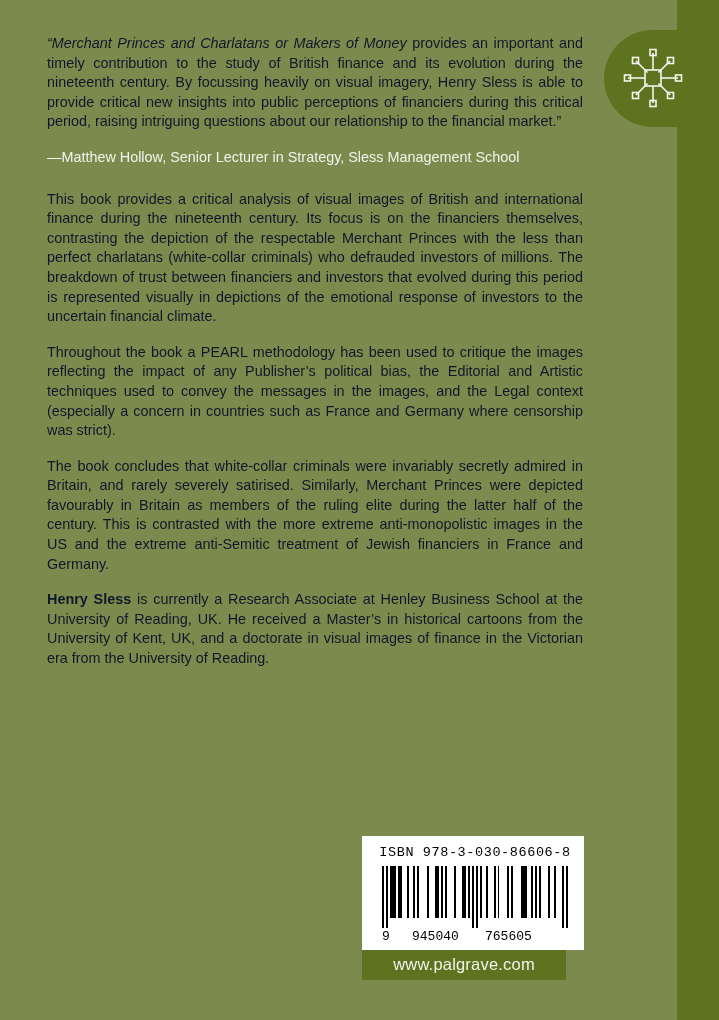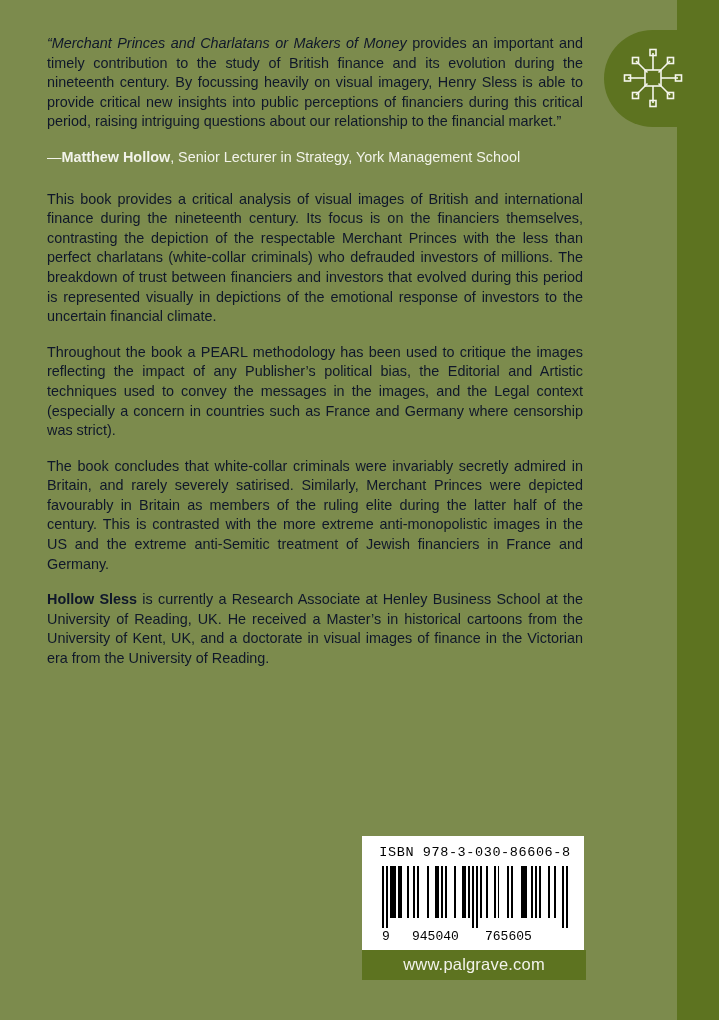--- a/index.html
+++ b/index.html
@@ -61,21 +61,21 @@
     hyphens: none;
   }
   .quote-title { font-style: italic; }
   .attribution {
     margin: 0 0 22px 0;
     color: #f2f3ea;
     font-size: 14.4px;
     line-height: 19.6px;
     text-align: left;
   }
-  .attribution .name { font-weight: bold; text-align: right; }
+  .attribution .name { font-weight: normal; text-align: right; }
   .bio-name { font-weight: bold; }
 
   
   .wordmark {
     position: absolute;
     left: 47px;
     top: 917px;
     color: #f2f3ea;
   }
   .wordmark .line1 {
@@ -135,21 +135,21 @@
     font-family: "Liberation Mono", "DejaVu Sans Mono", monospace;
     font-size: 13px;
     color: #000;
   }
   .digits span {
     position: absolute;
     top: 0;
   }
   .url-bar {
     background: #5d7320;
-    width: 224px;
+    width: 204px;
     box-sizing: border-box;
     text-align: center;
     padding: 5px 0 6px 0;
     color: #f2f3ea;
     font-size: 16.5px;
     letter-spacing: 0.2px;
   }
 </style>
 </head>
 <body>
@@ -180,29 +180,29 @@
       <rect x="14.5" y="49.5" width="6" height="6"></rect>
       <rect x="49.5" y="49.5" width="6" height="6"></rect>
     </g>
   </svg>
 </div>
 
 <div class="content">
 
   <p><span class="quote-title">“Merchant Princes and Charlatans or Makers of Money</span><span> provides an important and timely contribution to the study of British finance and its evolution during the nineteenth century. By focussing heavily on visual imagery, Henry Sless is able to provide critical new insights into public perceptions of financiers during this critical period, raising intriguing questions about our relationship to the financial market.”</span></p>
 
-  <div class="attribution"><span>—</span><span class="name">Matthew Hollow</span><span>, Senior Lecturer in Strategy, York Management School</span></div>
+  <div class="attribution"><span>—</span><span class="name">Matthew Hollow</span><span>, Senior Lecturer in Strategy, Sless Management School</span></div>
 
   <p>This book provides a critical analysis of visual images of British and international finance during the nineteenth century. Its focus is on the financiers themselves, contrasting the depiction of the respectable Merchant Princes with the less than perfect charlatans (white-collar criminals) who defrauded investors of millions. The breakdown of trust between financiers and investors that evolved during this period is represented visually in depictions of the emotional response of investors to the uncertain financial climate.</p>
 
   <p>Throughout the book a PEARL methodology has been used to critique the images reflecting the impact of any Publisher’s political bias, the Editorial and Artistic techniques used to convey the messages in the images, and the Legal context (especially a concern in countries such as France and Germany where censorship was strict).</p>
 
   <p>The book concludes that white-collar criminals were invariably secretly admired in Britain, and rarely severely satirised. Similarly, Merchant Princes were depicted favourably in Britain as members of the ruling elite during the latter half of the century. This is contrasted with the more extreme anti-monopolistic images in the US and the extreme anti-Semitic treatment of Jewish financiers in France and Germany.</p>
 
-  <p><span class="bio-name">Hollow Sless</span><span> is currently a Research Associate at Henley Business School at the University of Reading, UK. He received a Master’s in historical cartoons from the University of Kent, UK, and a doctorate in visual images of finance in the Victorian era from the University of Reading.</span></p>
+  <p><span class="bio-name">Henry Sless</span><span> is currently a Research Associate at Henley Business School at the University of Reading, UK. He received a Master’s in historical cartoons from the University of Kent, UK, and a doctorate in visual images of finance in the Victorian era from the University of Reading.</span></p>
 
 </div>
 
 <div class="wordmark">
 </div>
 
 <div class="barcode-block">
   <div class="barcode-panel">
     <div class="isbn-text">ISBN 978-3-030-86606-8</div>
     <div class="bars" id="bars">

